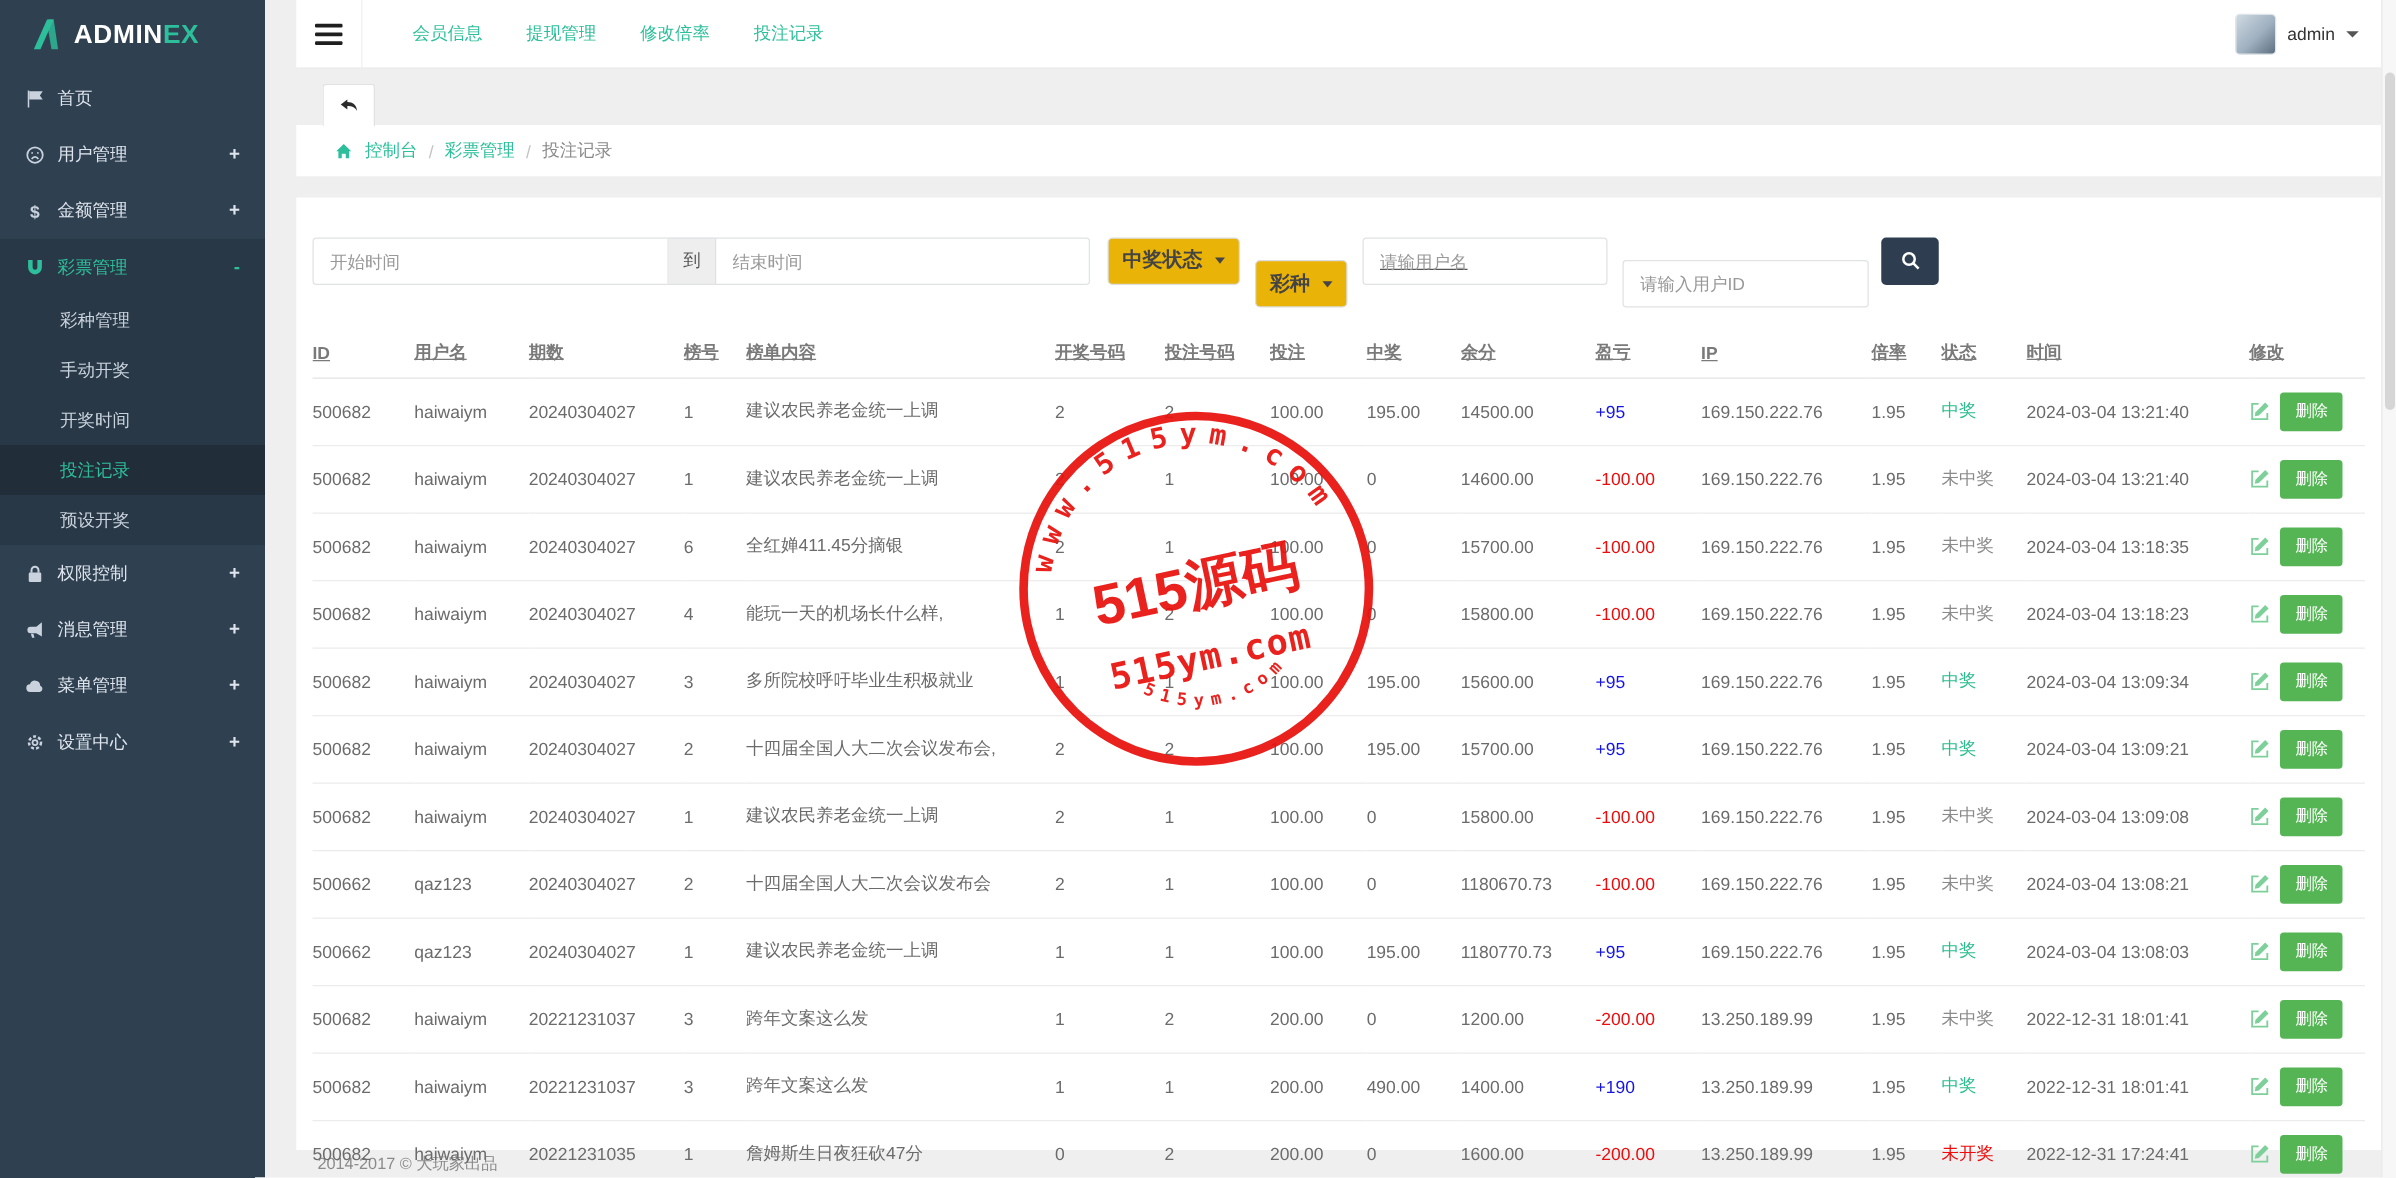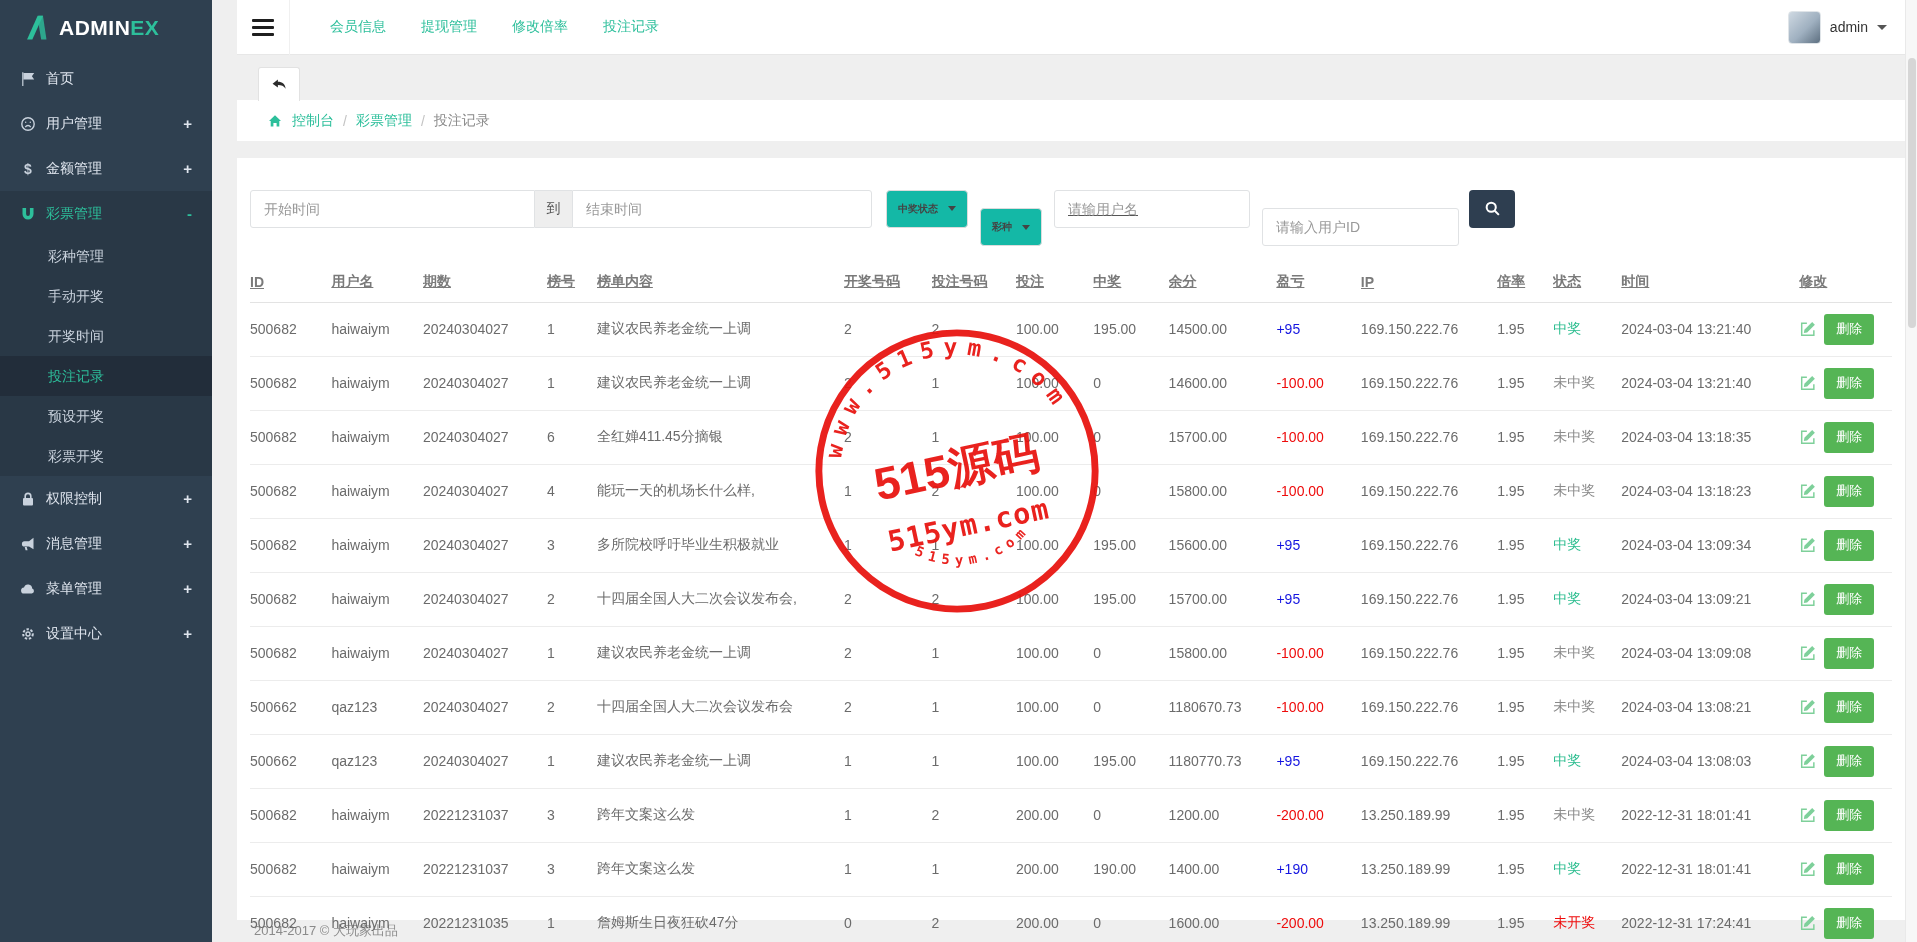--- a/index.html
+++ b/index.html
@@ -44,21 +44,21 @@
 
   
   .panel { position:absolute; left:237px; right:12px; top:158px; height:762px; background:#fff; padding:13px; z-index:1; }
   .filters { display:flex; align-items:center; }
   .grp { display:flex; }
   .inp { height:38px; border:1px solid #e0e2e4; border-radius:3px; padding:0 13px; font-size:14px; color:#555; outline:none; background:#fff; }
   .inp::placeholder { color:#999; }
   .inp.start { width:285px; border-radius:3px 0 0 3px; }
   .addon { width:37px; height:38px; background:#eee; border:1px solid #e0e2e4; border-left:none; border-right:none; display:flex; align-items:center; justify-content:center; font-size:14px; color:#555; }
   .inp.end { width:300px; border-radius:0 3px 3px 0; }
-  .select { height:38px; border:1px solid #dcdcdc; border-radius:4px; display:flex; align-items:center; gap:10px; padding:0 11px; font-size:10px; font-weight:bold; color:#444; cursor:pointer; background:#14b8a6; }
+  .select { height:38px; border:1px solid #dcdcdc; border-radius:4px; display:flex; align-items:center; gap:10px; padding:0 11px; font-size:16px; font-weight:bold; color:#444; cursor:pointer; background:#eab308; }
   .sel-caret { width:0; height:0; border-left:4px solid transparent; border-right:4px solid transparent; border-top:5px solid #444; }
   .ml14{margin-left:14px;} .ml10{margin-left:12px;text-decoration:underline;} .ml12{margin-left:12px;margin-top:37px;}
   .inp.user-n { width:196px; } .inp.user-id { width:197px; }
   .search-btn { margin-left:10px; width:46px; height:38px; background:#2e3e50; border:none; border-radius:4px; display:flex; align-items:center; justify-content:center; cursor:pointer; }
   .search-btn svg { width:17px; height:17px; }
 
   
   table { margin-top:16px; width:100%; border-collapse:collapse; table-layout:fixed; }
   th { text-align:left; font-size:14px; color:#7a7a7a; font-weight:bold; height:40px; border-bottom:1px solid #e3e3e3; padding:0 4px 0 0; white-space:nowrap; overflow:hidden;text-decoration:underline; }
   td { height:54px; border-bottom:1px solid #ececec; font-size:14px; color:#6b6b6b; padding:0 4px 0 0; white-space:nowrap; overflow:hidden; }
@@ -138,21 +138,20 @@
           </span>
           <span class="s-label">彩票管理</span>
           <span class="s-suffix">-</span>
         </div>
         <div class="submenu">
           <div class="sub-item">彩种管理</div>
           <div class="sub-item">手动开奖</div>
           <div class="sub-item">开奖时间</div>
           <div class="sub-item active">投注记录</div>
           <div class="sub-item">预设开奖</div>
-          <div class="sub-item">彩票开奖</div>
         </div>
       </div>
       <div class="side-group">
         <div class="side-item">
           <span class="s-icon">
             <svg viewBox="0 0 16 16">
               <rect x="3" y="7" width="10" height="7.5" rx="1" fill="currentColor"></rect>
               <path d="M5.2 7.2V5.2a2.8 2.8 0 015.6 0v2" fill="none" stroke="currentColor" stroke-width="1.6"></path>
             </svg>
           </span>
@@ -582,21 +581,21 @@
         </tr>
         <tr>
           <td>500682</td>
           <td>haiwaiym</td>
           <td>20221231037</td>
           <td>3</td>
           <td>跨年文案这么发</td>
           <td>1</td>
           <td>1</td>
           <td>200.00</td>
-          <td>190.00</td>
+          <td>490.00</td>
           <td>1400.00</td>
           <td><span class="profit pos">+190</span></td>
           <td>13.250.189.99</td>
           <td>1.95</td>
           <td><span class="status win">中奖</span></td>
           <td>2022-12-31 18:01:41</td>
           <td>
             <div class="action">
               <span class="edit-ic">
                 <svg viewBox="0 0 16 16">

